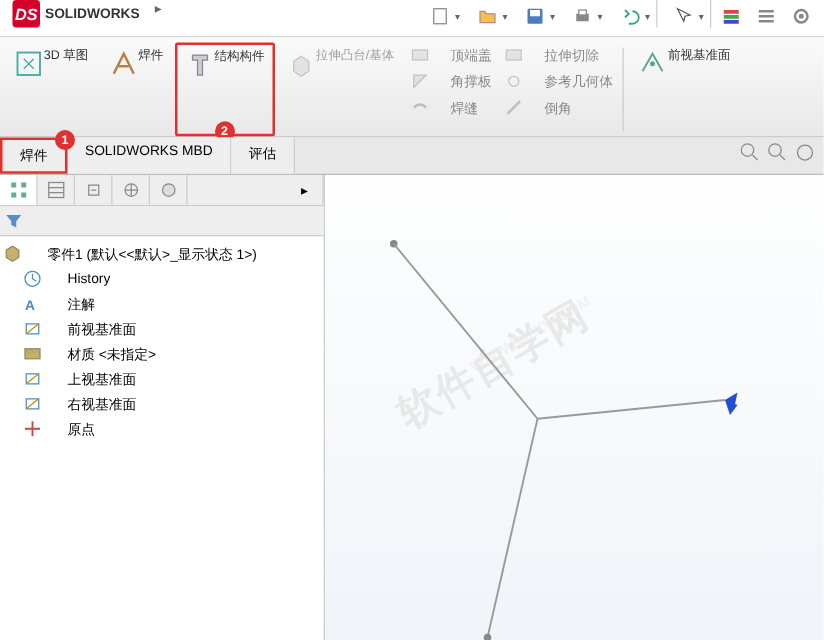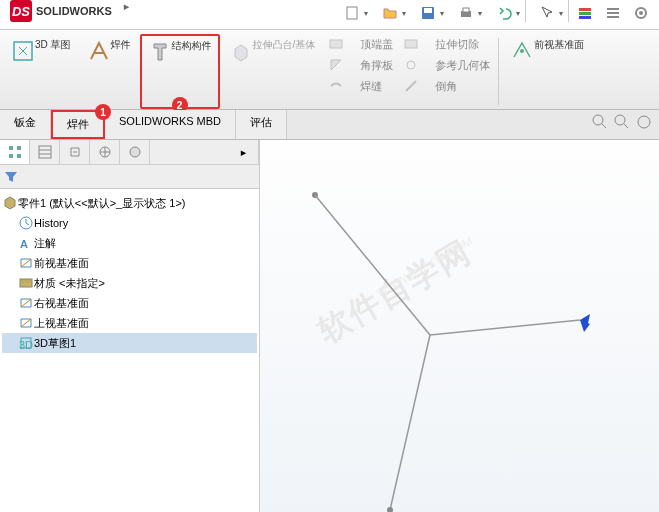--- a/index.html
+++ b/index.html
@@ -27,21 +27,21 @@
 .tab.highlighted{border:2px solid #e03030;position:relative}
 .view-icons{position:absolute;right:6px;top:3px;display:flex;gap:4px}
 .main{display:flex;height:calc(512px - 30px - 80px - 26px)}
 .sidebar{width:260px;background:#fff;border-right:1px solid #ccc;display:flex;flex-direction:column}
 .sb-tabs{display:flex;background:#eee;border-bottom:1px solid #ccc}
 .sb-tab{width:30px;height:24px;display:flex;align-items:center;justify-content:center;border-right:1px solid #ccc;cursor:pointer}
 .sb-tab.active{background:#fff}
 .sb-toolbar{height:24px;background:#eee;border-bottom:1px solid #ccc;display:flex;align-items:center;padding:0 4px}
 .sb-filter{width:14px;height:14px}
 .tree{padding:4px 2px;overflow:auto;flex:1}
-.tree-item{display:flex;align-items:center;padding:2px 0;cursor:pointer;gap:0}
+.tree-item{display:flex;align-items:center;padding:2px 0;cursor:pointer;gap:20px}
 .tree-item.root{font-weight:normal}
 .tree-item.lvl1{padding-left:16px}
 .tree-ico{width:16px;height:16px;flex-shrink:0}
 .tree-item.selected{background:#cde}
 .canvas{flex:1;background:linear-gradient(180deg,#fefefe,#f0f4f8);position:relative}
 .watermark{position:absolute;top:130px;left:50px;font-size:32px;color:#e8e8e8;transform:rotate(-30deg);font-weight:bold;letter-spacing:2px}
 .watermark-url{position:absolute;top:120px;left:110px;font-size:12px;color:#eee;transform:rotate(-30deg)}
 .sketch{position:absolute;top:0;left:0;width:100%;height:100%}
 </style>
 </head>
@@ -181,21 +181,20 @@
   <div class="rib-btn">
     <svg class="rib-ico">
         <path d="M4 18L12 4l8 14" fill="none" stroke="#5a8" stroke-width="1.5"></path>
         <circle cx="12" cy="12" r="2" fill="#5a8"></circle>
       </svg>
     <span class="rib-lbl">前视基准面</span>
   </div>
 </div>
 
 <div class="tabs">
-  <div class="tab">钣金</div>
   <div class="tab highlighted">
     <span>焊件</span>
     <div class="badge" style="top:-8px;right:-8px">1</div>
   </div>
   <div class="tab">SOLIDWORKS MBD</div>
   <div class="tab">评估</div>
   <div class="view-icons">
     <svg width="18" height="18">
         <circle cx="7" cy="7" r="5" fill="none" stroke="#888"></circle>
         <path d="M11 11l4 4" stroke="#888"></path>
@@ -281,35 +280,34 @@
             <rect x="2" y="4" width="12" height="8" fill="#c8b068" stroke="#886"></rect>
             <path d="M2 4l4 4M6 4l4 4M10 4l4 4" stroke="#886" stroke-width="0.5"></path>
           </svg>
           <span>材质 &lt;未指定&gt;</span>
         </div>
       <div class="tree-item lvl1">
           <svg class="tree-ico">
             <path d="M3 4l10 0 0 8-10 0z" fill="none" stroke="#4a8cc4"></path>
             <path d="M3 12L13 4" stroke="#c80"></path>
           </svg>
-          <span>右视基准面</span>
+          <span>上视基准面</span>
         </div>
       <div class="tree-item lvl1">
           <svg class="tree-ico">
             <path d="M3 4l10 0 0 8-10 0z" fill="none" stroke="#4a8cc4"></path>
             <path d="M3 12L13 4" stroke="#c80"></path>
           </svg>
-          <span>上视基准面</span>
-        </div>
-      <div class="tree-item lvl1 selected">
-          <svg class="tree-ico">
-            <rect x="3" y="3" width="10" height="10" fill="none" stroke="#4aa"></rect>
-            <text x="1" y="14" font-size="7" fill="#4aa">3D</text>
-          </svg>
-          <span>3D草图1</span>
+          <span>右视基准面</span>
+        </div>
+      <div class="tree-item lvl1">
+          <svg class="tree-ico">
+            <path d="M8 2v12M2 8h12" stroke="#c44" stroke-width="1.5"></path>
+          </svg>
+          <span>原点</span>
         </div>
     </div>
   </div>
 
   <div class="canvas">
     <div class="watermark">软件自学网</div>
     <div class="watermark-url">WWW.RJZXW.COM</div>
     <svg class="sketch">
       <circle cx="55" cy="55" r="3" fill="#888"></circle>
       <line x1="55" y1="55" x2="170" y2="195" stroke="#999" stroke-width="1.5"></line>

